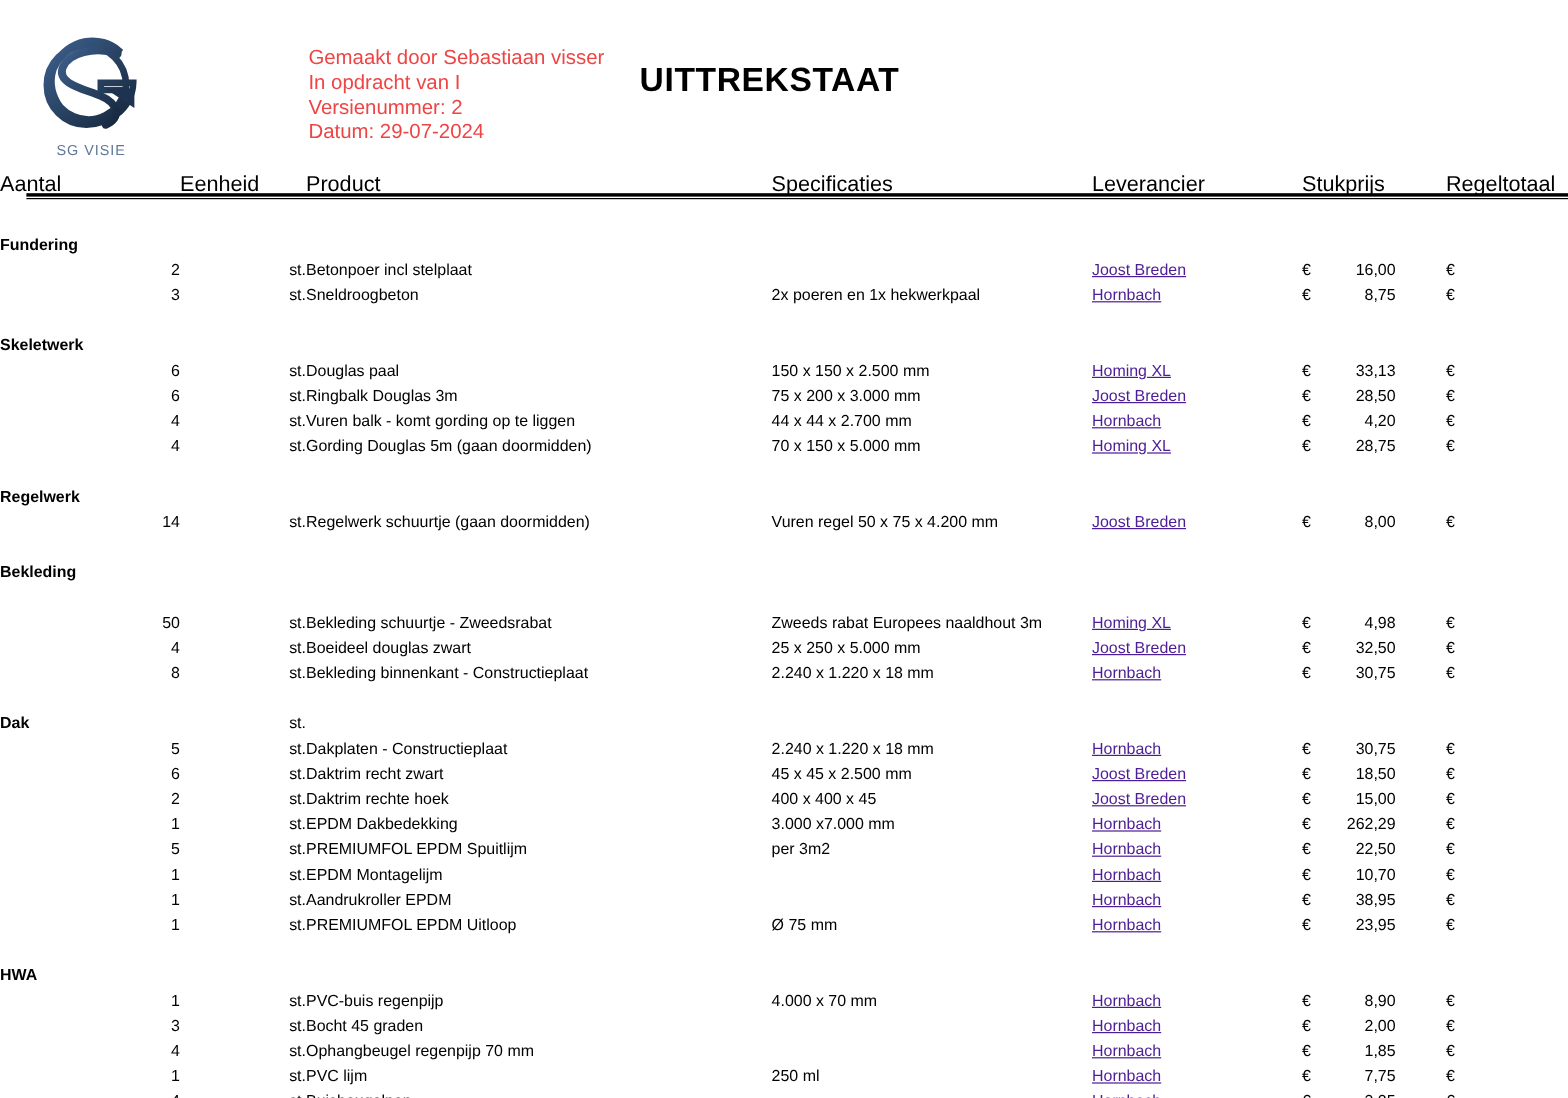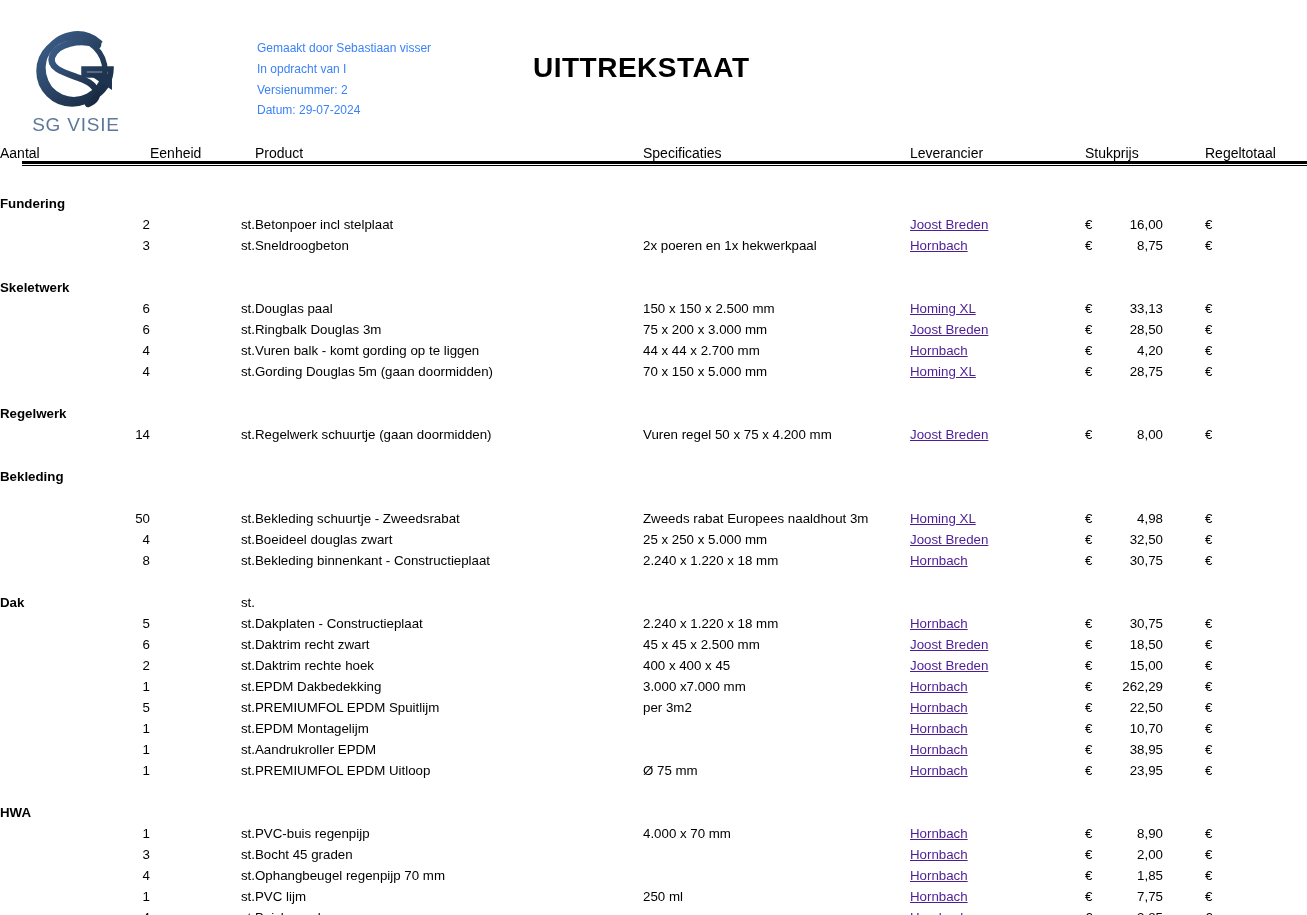--- a/index.html
+++ b/index.html
@@ -32,35 +32,35 @@
     text-align: center;
   }
   #logo-mark {
     width: 100px;
     height: 86px;
     display: block;
     margin: 0 auto;
   }
   #logo-wordmark {
     font-family: "Liberation Sans", sans-serif;
-    font-size: 19px;
+    font-size: 12px;
     letter-spacing: 0.8px;
     color: #5d7899;
     line-height: 20px;
     margin-top: 1px;
     white-space: nowrap;
   }
 
   #meta-block {
     position: absolute;
     left: 257px;
     top: 38px;
-    font-size: 12px;
+    font-size: 17px;
     line-height: 20.8px;
-    color: #3b82f6;
+    color: #ef4444;
   }
   #meta-block div { white-space: nowrap; }
 
   #doc-title {
     position: absolute;
     left: 533px;
     top: 40px;
     font-family: "Liberation Sans", sans-serif;
     font-weight: bold;
     font-size: 40px;
@@ -101,21 +101,21 @@
   col.c-aantal   { width: 150px; }
   col.c-eenheid  { width: 105px; }
   col.c-product  { width: 388px; }
   col.c-spec     { width: 267px; }
   col.c-lev      { width: 175px; }
   col.c-stuk     { width: 120px; }
   col.c-totaal   { width: 175px; }
 
   thead th {
     font-weight: normal;
-    font-size: 14px;
+    font-size: 18px;
     text-align: left;
     padding-bottom: 2px;
     height: 22px;
   }
   th.h-aantal  { padding-left: 22px; }
   th.h-eenheid { padding-left: 4px; margin-left: 20px; }
   th.h-product { padding-left: 9px; }
   th.h-spec    { padding-left: 11px; }
   th.h-lev     { padding-left: 11px; }
   th.h-stuk    { padding-left: 0px; text-align: left; }

